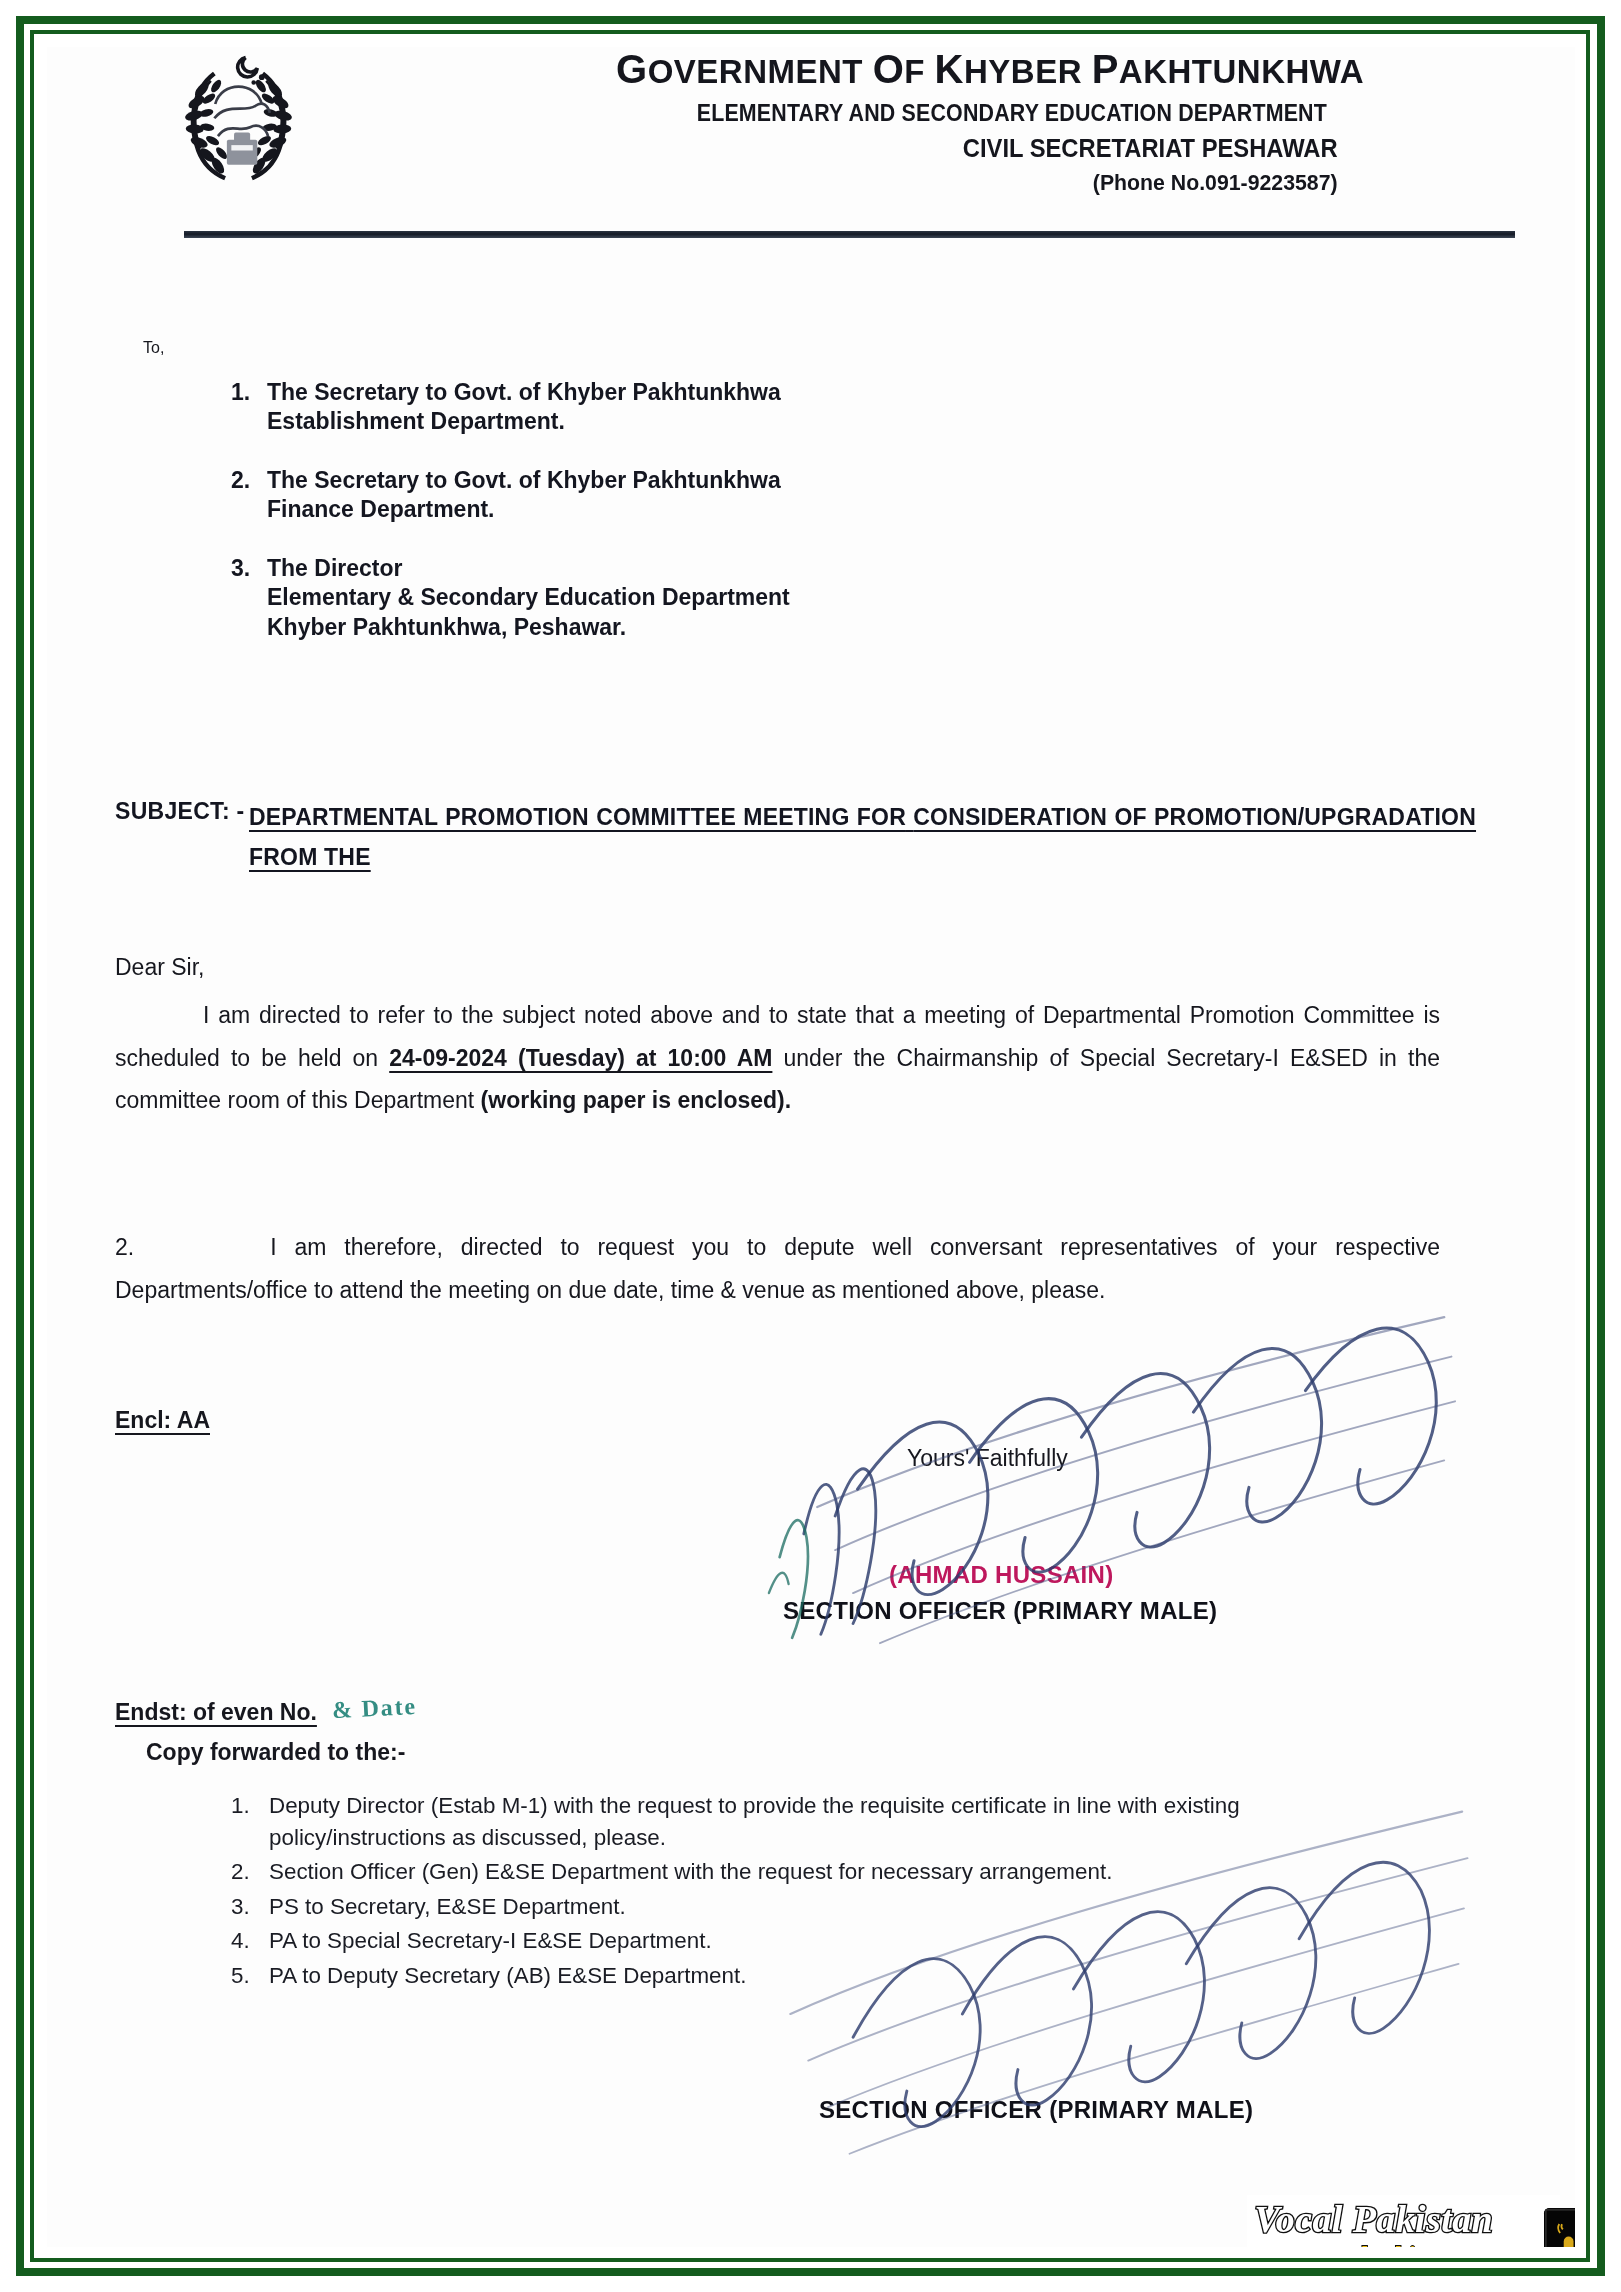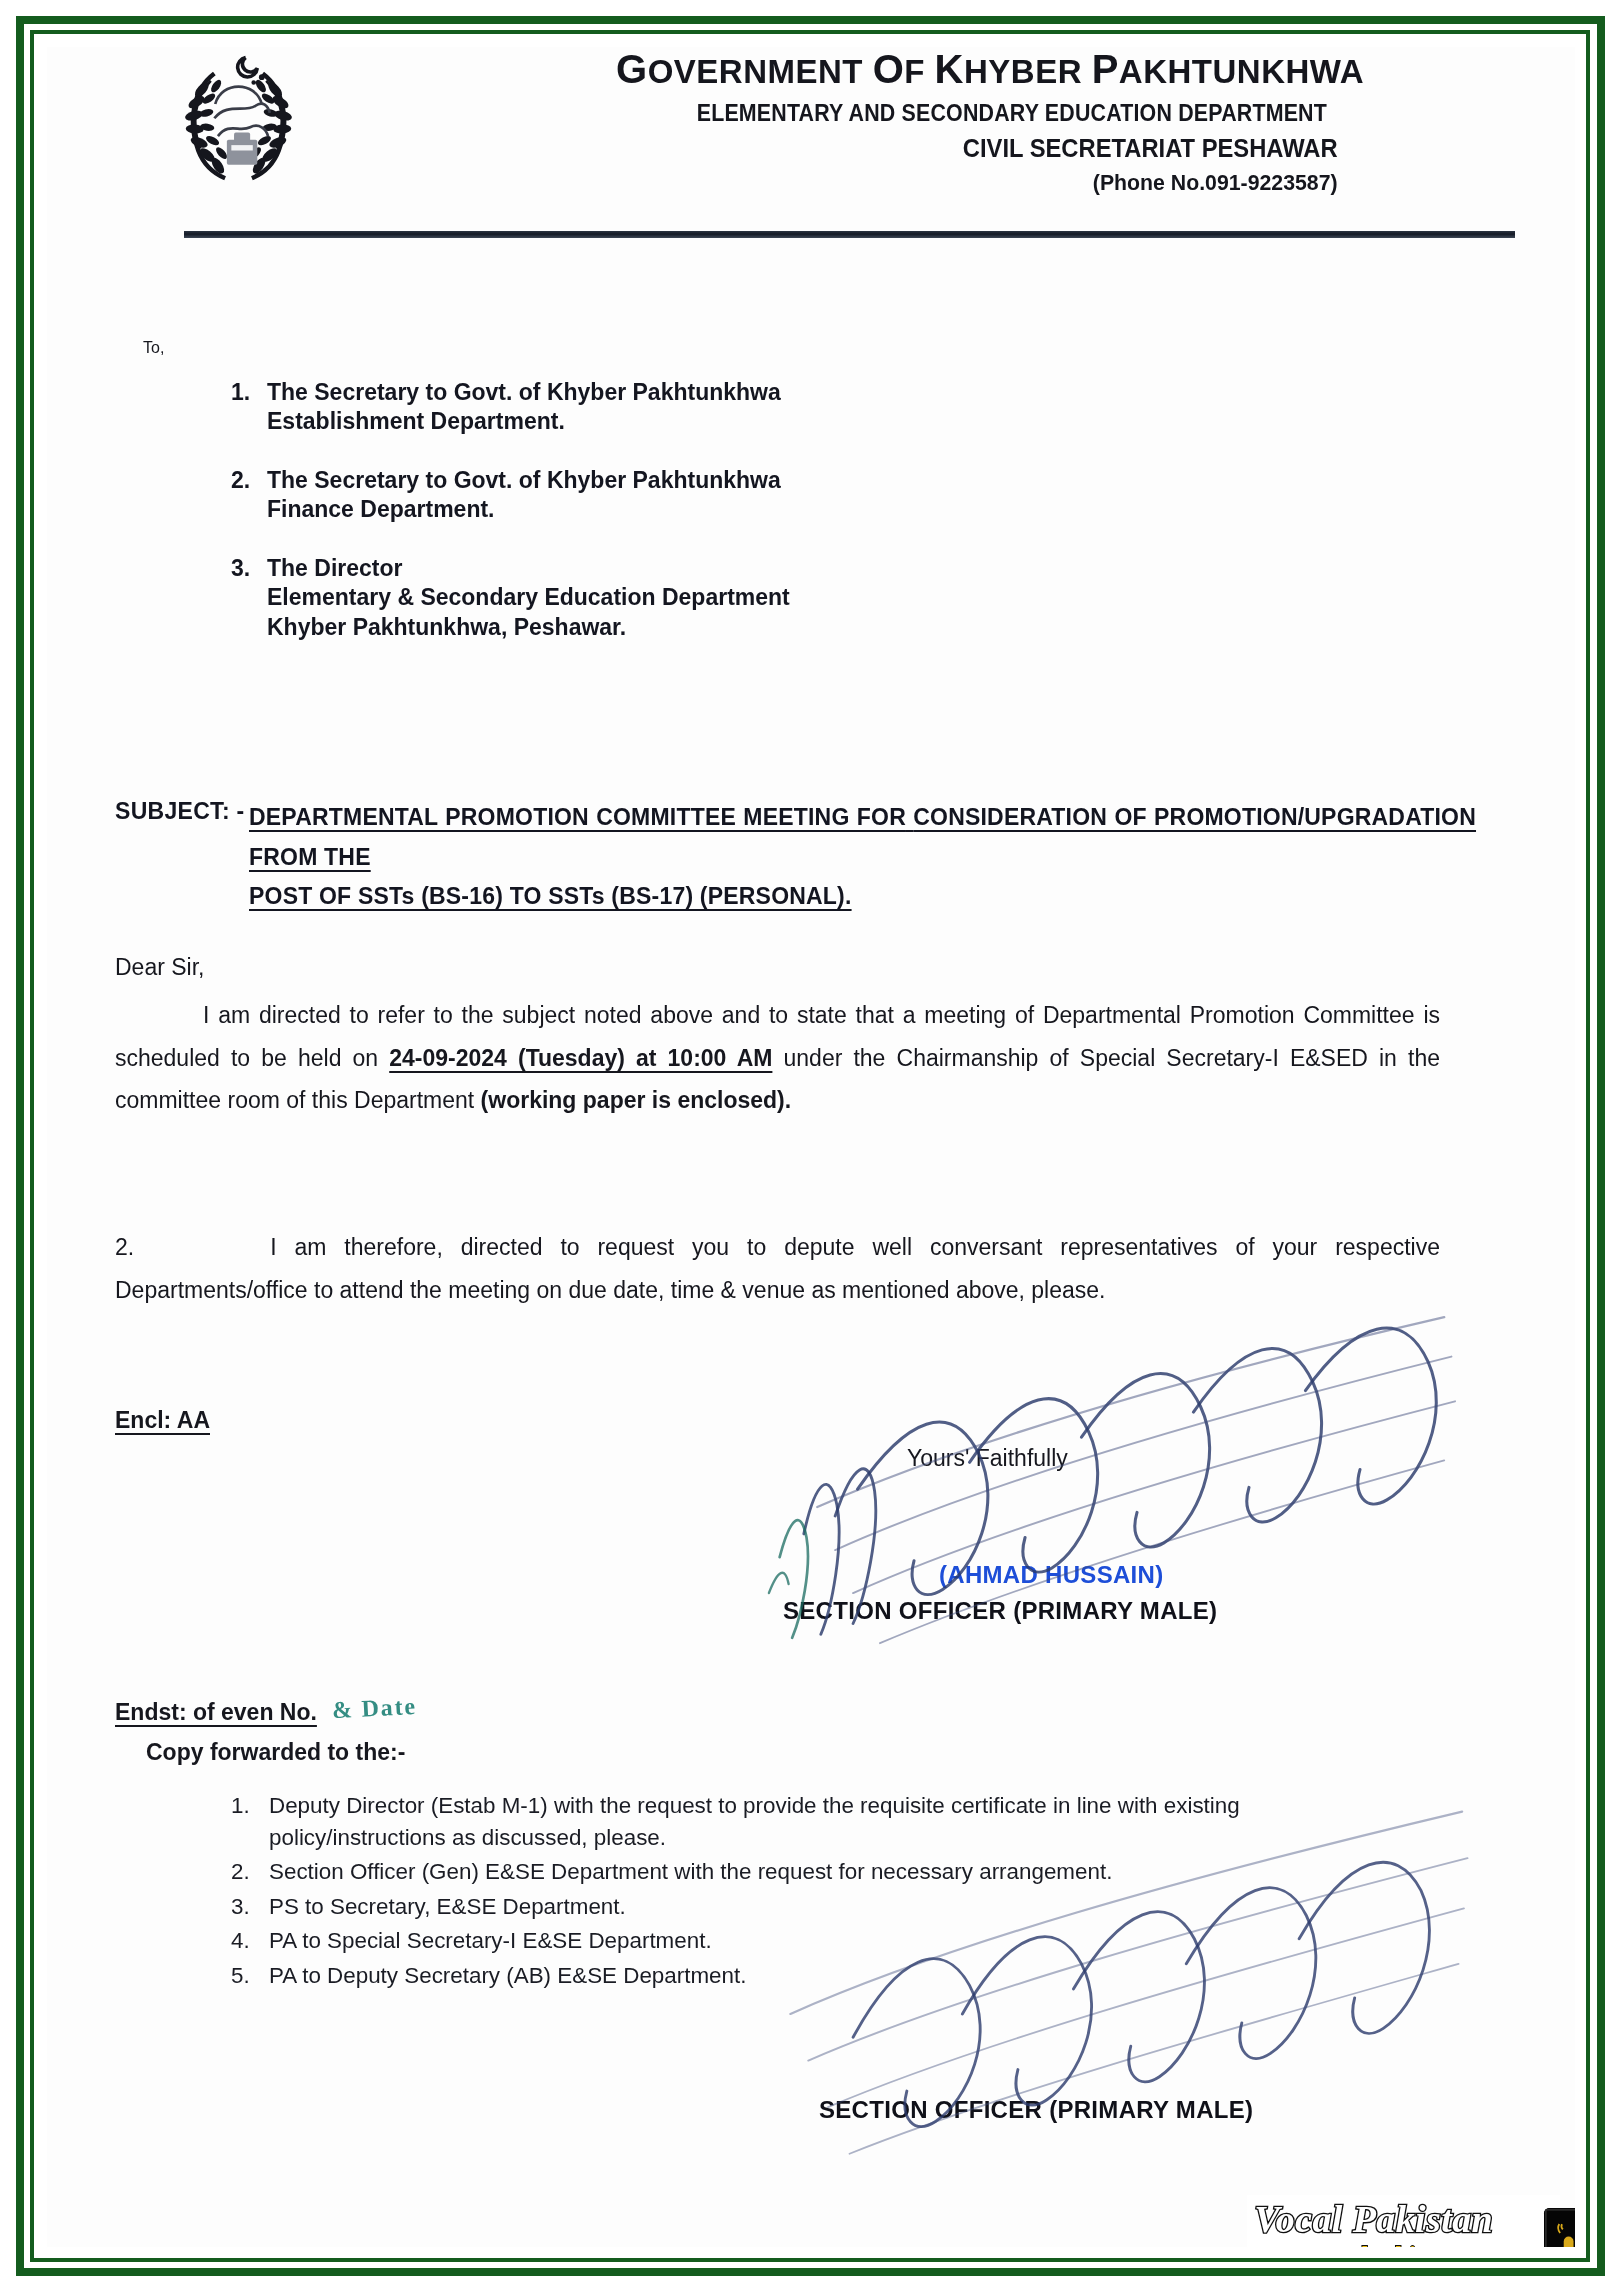--- a/index.html
+++ b/index.html
@@ -234,24 +234,24 @@
   
   .sig-yours {
     position: absolute;
     left: 860px; top: 1398px;
     font-size: 23px;
     color: #16171e;
     font-family: "Liberation Sans", sans-serif;
   }
   .sig-name {
     position: absolute;
-    left: 892px; top: 1514px;
+    left: 842px; top: 1514px;
     font-size: 24px;
     font-weight: bold;
-    color: #1d4ed8;
+    color: #be185d;
     font-family: "Liberation Sans", sans-serif;
     letter-spacing: 0.3px;
   }
   .sig-title {
     position: absolute;
     left: 736px; top: 1550px;
     font-size: 24px;
     font-weight: bold;
     color: #101119;
     font-family: "Liberation Sans", sans-serif;
@@ -483,21 +483,20 @@
           <div>Khyber Pakhtunkhwa, Peshawar.</div>
         </span>
       </div>
     </div>
 
     <div class="subject">
       <span class="slabel">SUBJECT: -</span>
       <span class="sbody">
         <span>DEPARTMENTAL PROMOTION COMMITTEE MEETING FOR</span>
         <span>CONSIDERATION OF PROMOTION/UPGRADATION FROM THE</span>
-        <span class="lastline">POST OF SSTs (BS-16) TO SSTs (BS-17) (PERSONAL).</span>
       </span>
     </div>
 
     <div class="dear">Dear Sir,</div>
 
     <div class="para1">
       <span class="indent"></span><span>I am directed to refer to the subject noted above and to state that a meeting of Departmental Promotion Committee is scheduled to be held on </span><span class="bu">24-09-2024 (Tuesday) at 10:00 AM</span><span> under the Chairmanship of Special Secretary-I E&amp;SED in the committee room of this Department </span><span class="b">(working paper is enclosed).</span>
     </div>
 
     <div class="para2">

